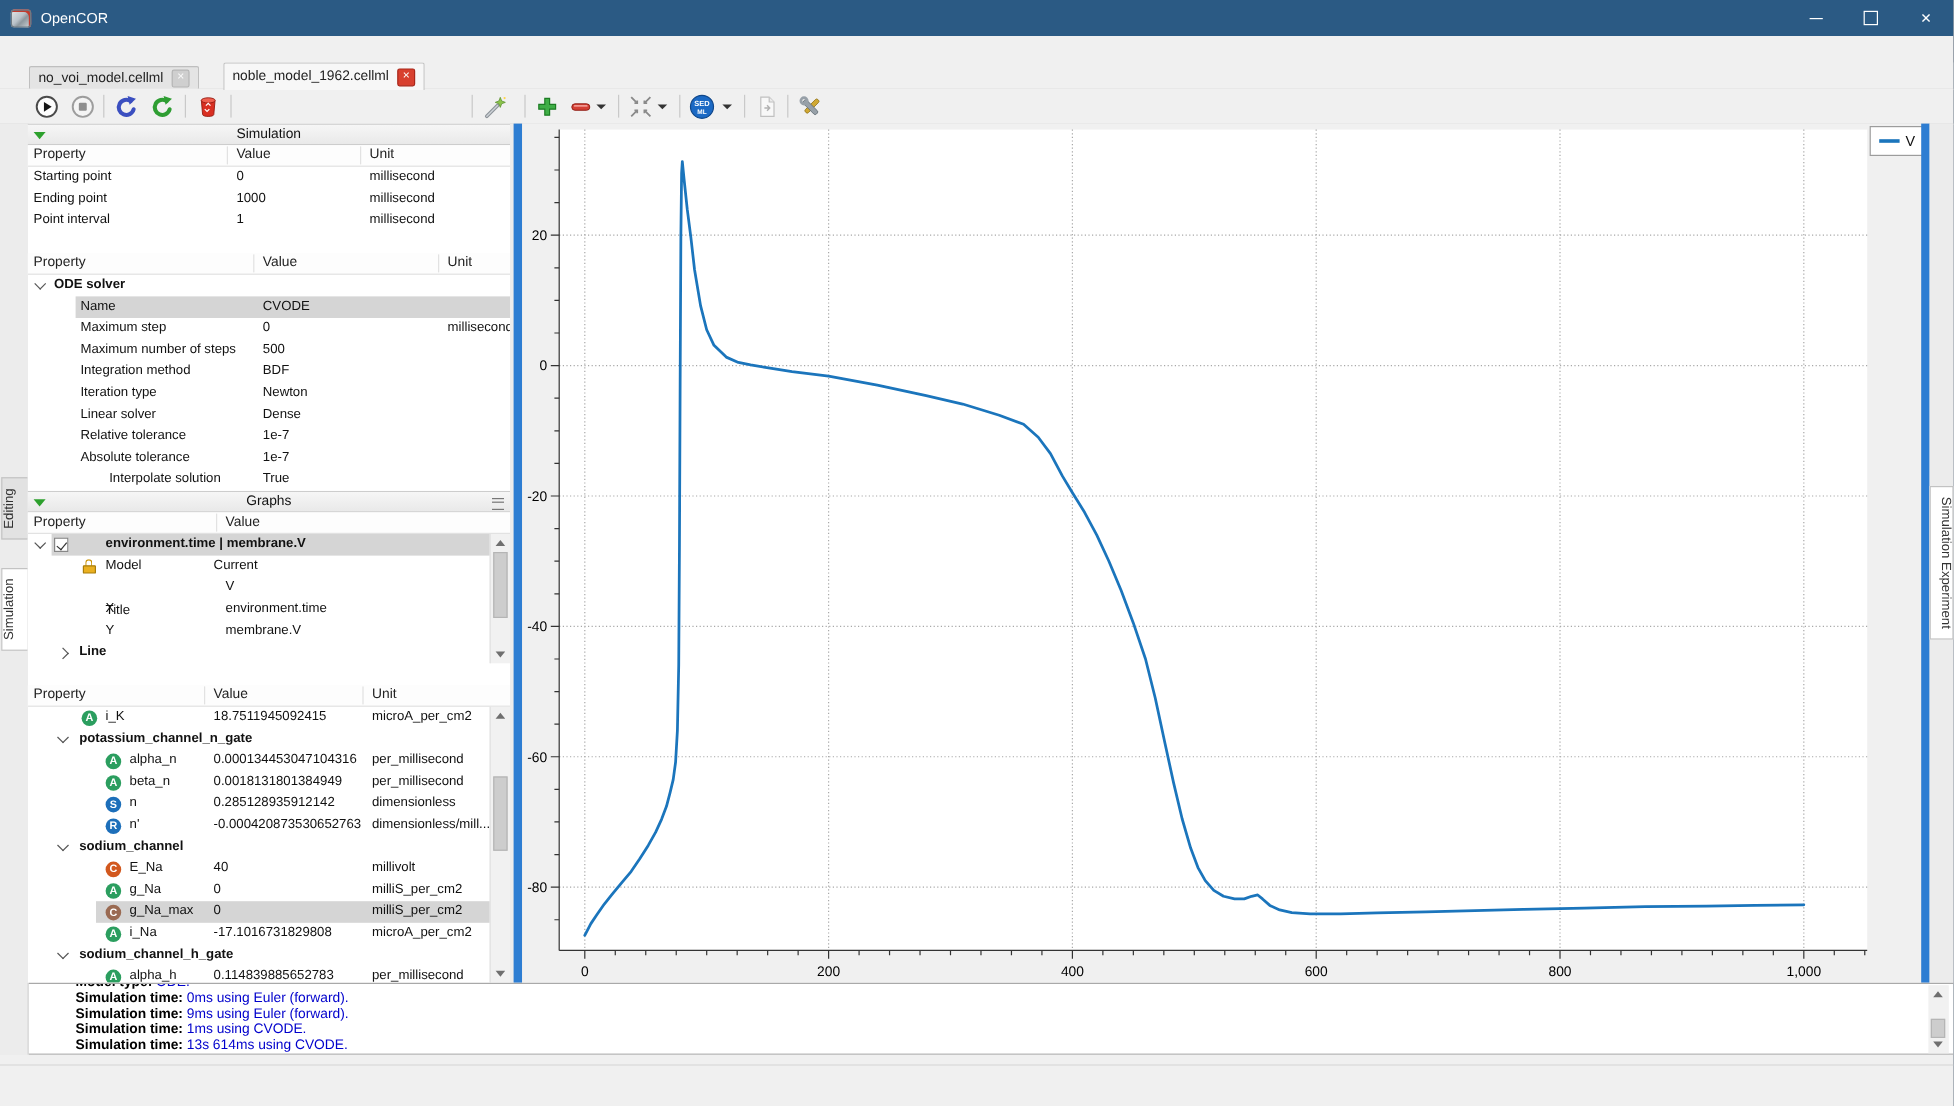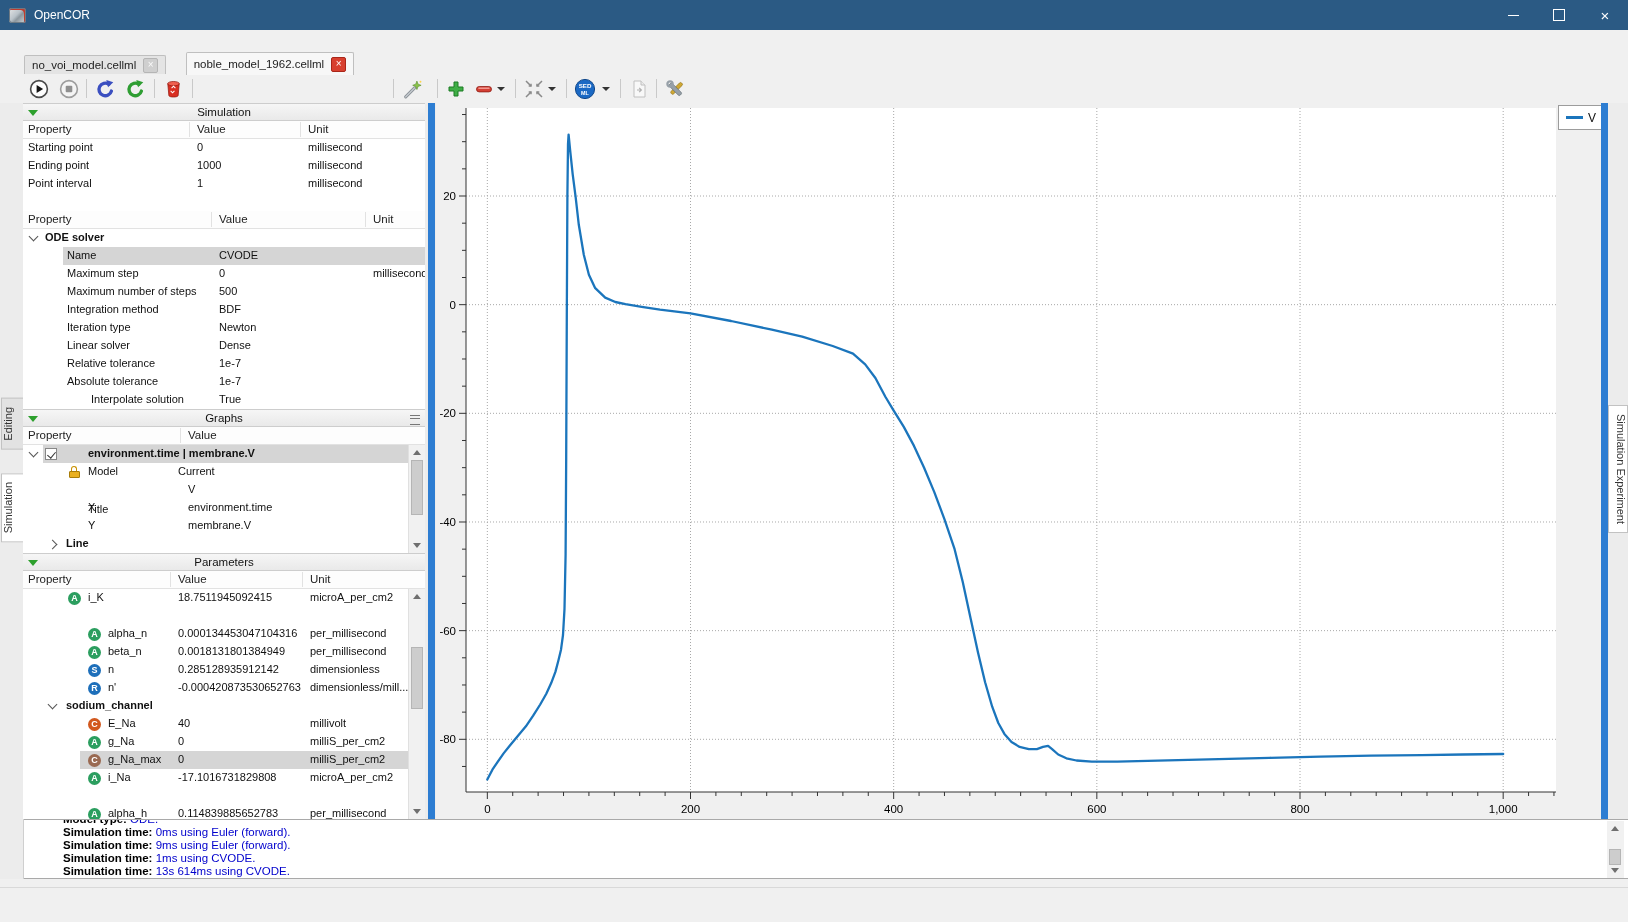--- a/index.html
+++ b/index.html
@@ -360,35 +360,38 @@
             </div>
           </div>
         <div class="sbar" style="top:36px;height:108px">
           <div class="sarrow up"></div>
           <div class="sthumb" style="top:15px;height:55px"></div>
           <div class="sarrow down"></div>
         </div>
       </div>
 
       <div class="section" style="top:450px;height:266px">
-        <div class="sechdr"><span class="tri"></span><span>Parameters</span></div>
         <div class="colhdr" style="top:18px">
             <span style="left: 5px;">Property</span>
             <span style="left: 155px;">Value</span>
             <div class="colsep" style="left: 147px;"></div>
             <span style="left: 287px;">Unit</span>
             <div class="colsep" style="left: 279px;"></div>
           </div>
         <div class="rows" style="top:36px;height:230px;overflow:hidden">
             <div class="trow" style="top:0px">
               <div class="picon" style="left: 45px; background: rgb(43, 158, 95);">A</div>
               <span style="left: 65px;">i_K</span>
               <span style="left: 155px;">18.7511945092415</span>
               <span style="left: 287px;">microA_per_cm2</span>
             </div>
+            <div class="trow" style="top:18px">
+              <div class="chev d" style="left: 26px;"></div>
+              <span class="bold" style="left: 43px;">potassium_channel_n_gate</span>
+            </div>
             <div class="trow" style="top:36px">
               <div class="picon" style="left: 65px; background: rgb(43, 158, 95);">A</div>
               <span style="left: 85px;">alpha_n</span>
               <span style="left: 155px;">0.000134453047104316</span>
               <span style="left: 287px;">per_millisecond</span>
             </div>
             <div class="trow" style="top:54px">
               <div class="picon" style="left: 65px; background: rgb(43, 158, 95);">A</div>
               <span style="left: 85px;">beta_n</span>
               <span style="left: 155px; text-align: center;">0.0018131801384949</span>
@@ -427,20 +430,24 @@
               <div class="picon" style="left: 65px; background: rgb(154, 106, 82);">C</div>
               <span style="left: 85px;">g_Na_max</span>
               <span style="left: 155px;">0</span>
               <span style="left: 287px;">milliS_per_cm2</span>
             </div>
             <div class="trow" style="top:180px">
               <div class="picon" style="left: 65px; background: rgb(43, 158, 95);">A</div>
               <span style="left: 85px;">i_Na</span>
               <span style="left: 155px;">-17.1016731829808</span>
               <span style="left: 287px;">microA_per_cm2</span>
+            </div>
+            <div class="trow" style="top:198px">
+              <div class="chev d" style="left: 26px;"></div>
+              <span class="bold" style="left: 43px;">sodium_channel_h_gate</span>
             </div>
             <div class="trow" style="top:216px">
               <div class="picon" style="left: 65px; background: rgb(43, 158, 95);">A</div>
               <span style="left: 85px;">alpha_h</span>
               <span style="left: 155px;">0.114839885652783</span>
               <span style="left: 287px;">per_millisecond</span>
             </div>
           </div>
         <div class="sbar" style="top:36px;height:230px">
           <div class="sarrow up"></div>

